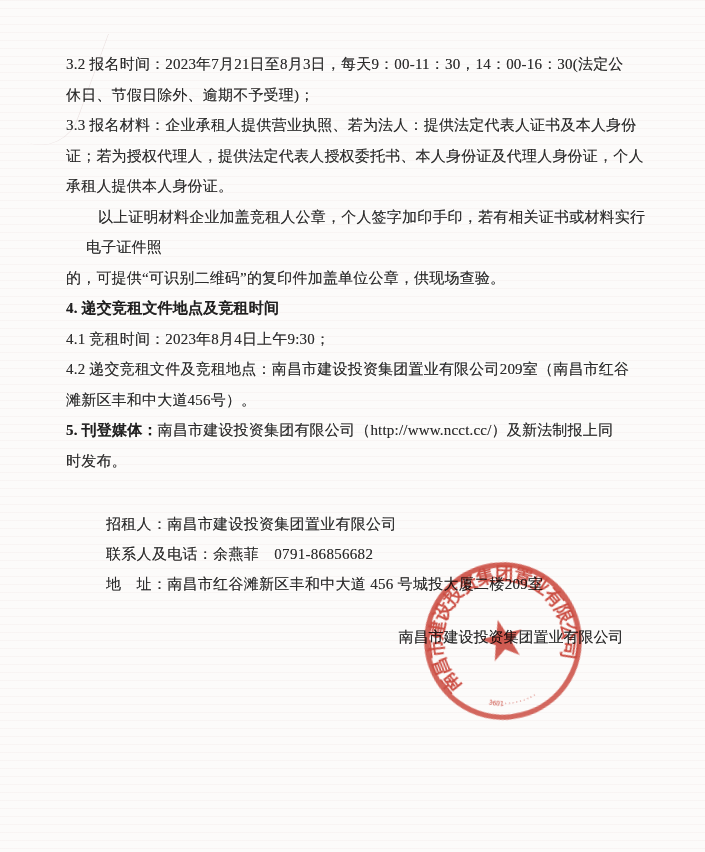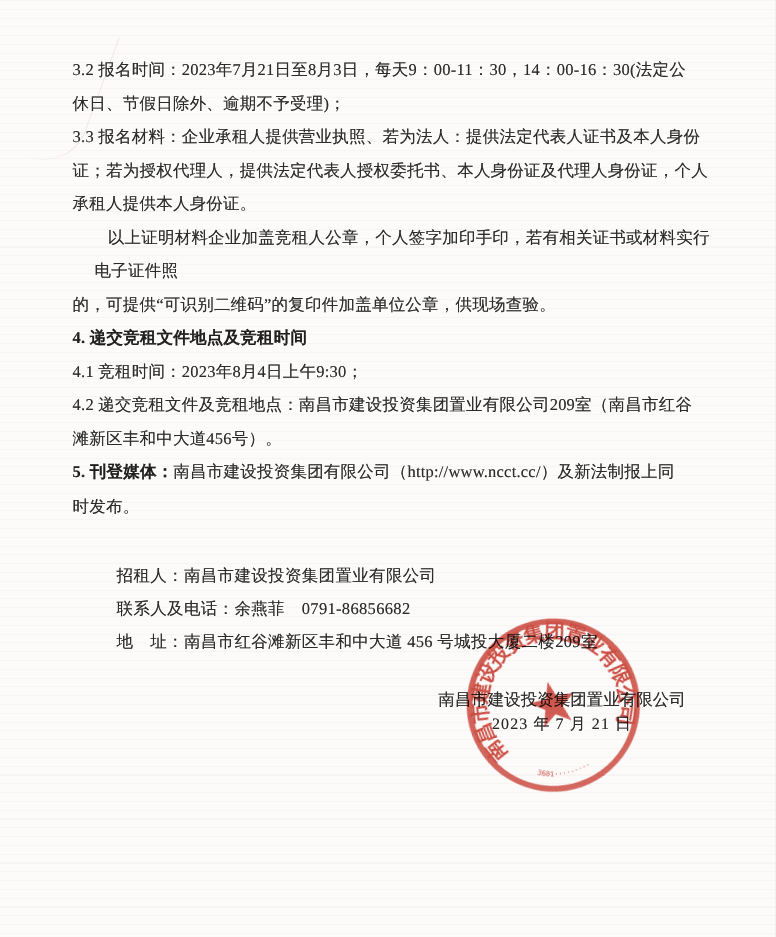--- a/index.html
+++ b/index.html
@@ -88,21 +88,20 @@
     </div>
 
   <div class="contact-block">
       <div class="cline">招租人：南昌市建设投资集团置业有限公司</div>
       <div class="cline">联系人及电话：余燕菲　0791-86856682</div>
       <div class="cline">地　址：南昌市红谷滩新区丰和中大道 456 号城投大厦二楼209室</div>
     </div>
 
   <div class="signature-block">
     <div class="signature-company">南昌市建设投资集团置业有限公司</div>
-    <div class="signature-date">2023 年 7 月 21 日</div>
   </div>
 
   <div class="seal">
     <svg viewBox="0 0 200 200" xmlns="http://www.w3.org/2000/svg">
       <defs>
         <path id="ringPath" d="M 38.6,143 A 75,75 0 1 1 161.4,143" fill="none"></path>
         <path id="serialPath" d="M 60,169.3 A 80,80 0 0 0 140,169.3" fill="none"></path>
         <radialGradient id="inkFade" cx="50%" cy="45%" r="65%">
           <stop offset="0%" stop-color="#c8362a" stop-opacity="0.95"></stop>
           <stop offset="70%" stop-color="#c8362a" stop-opacity="0.9"></stop>

